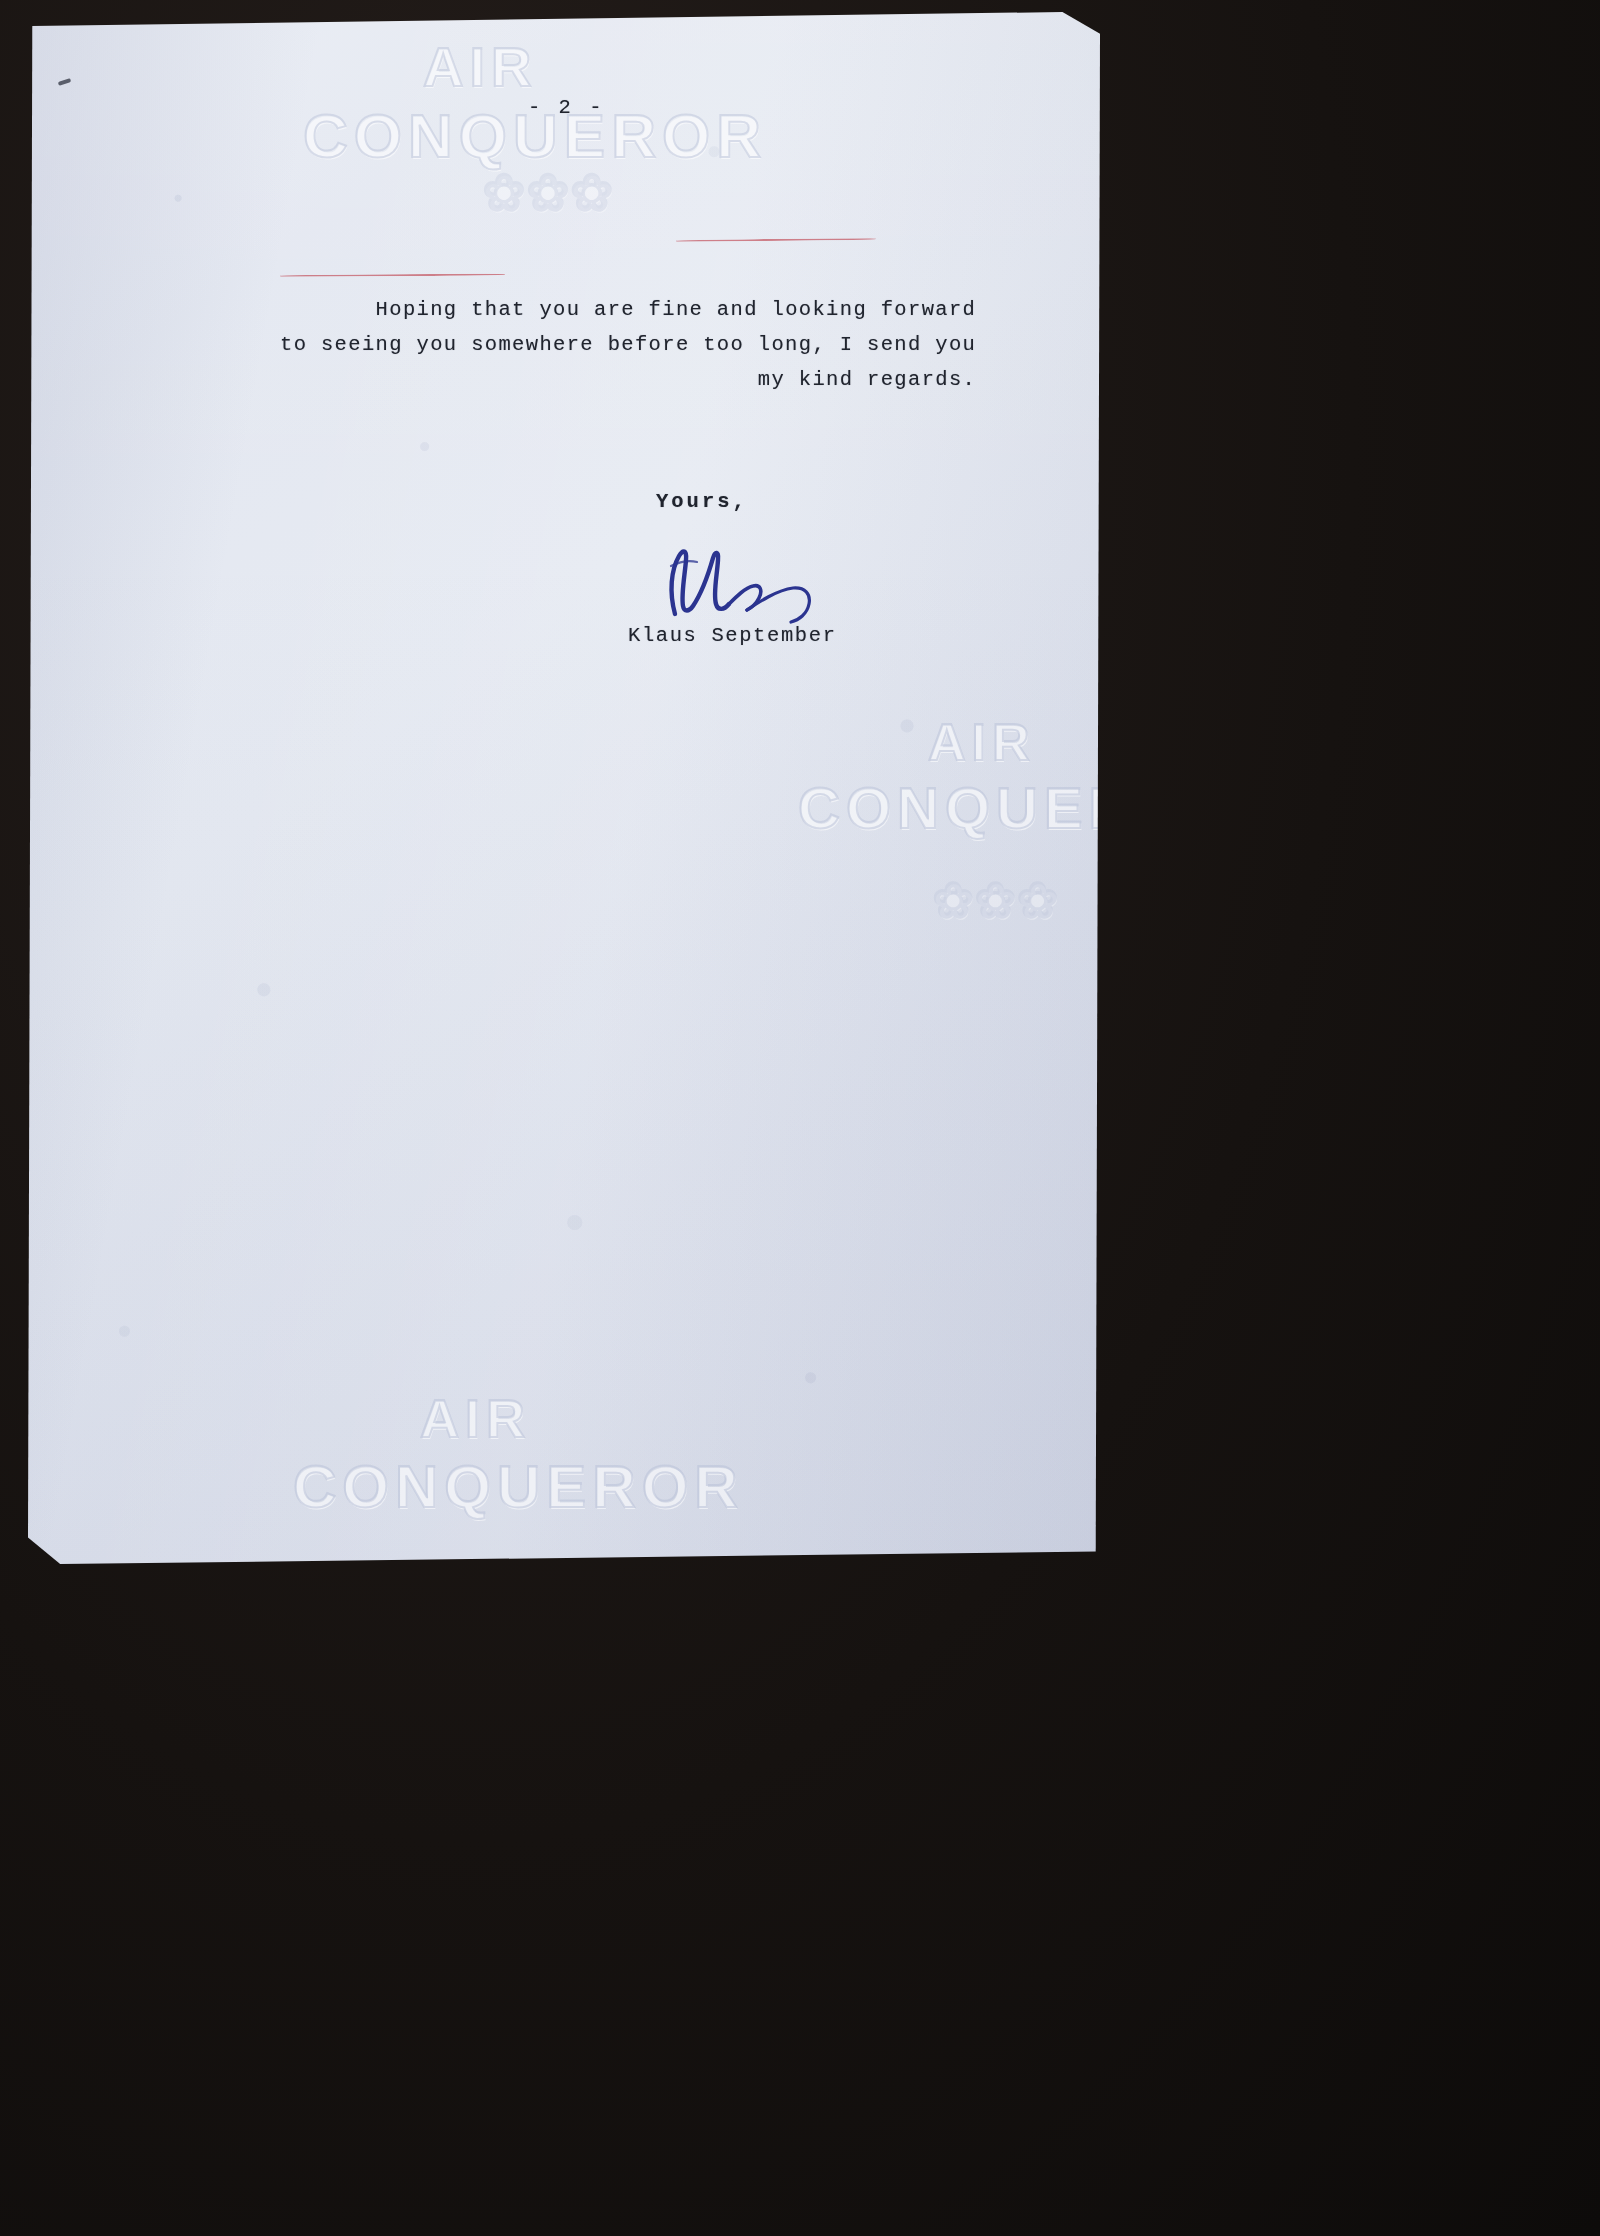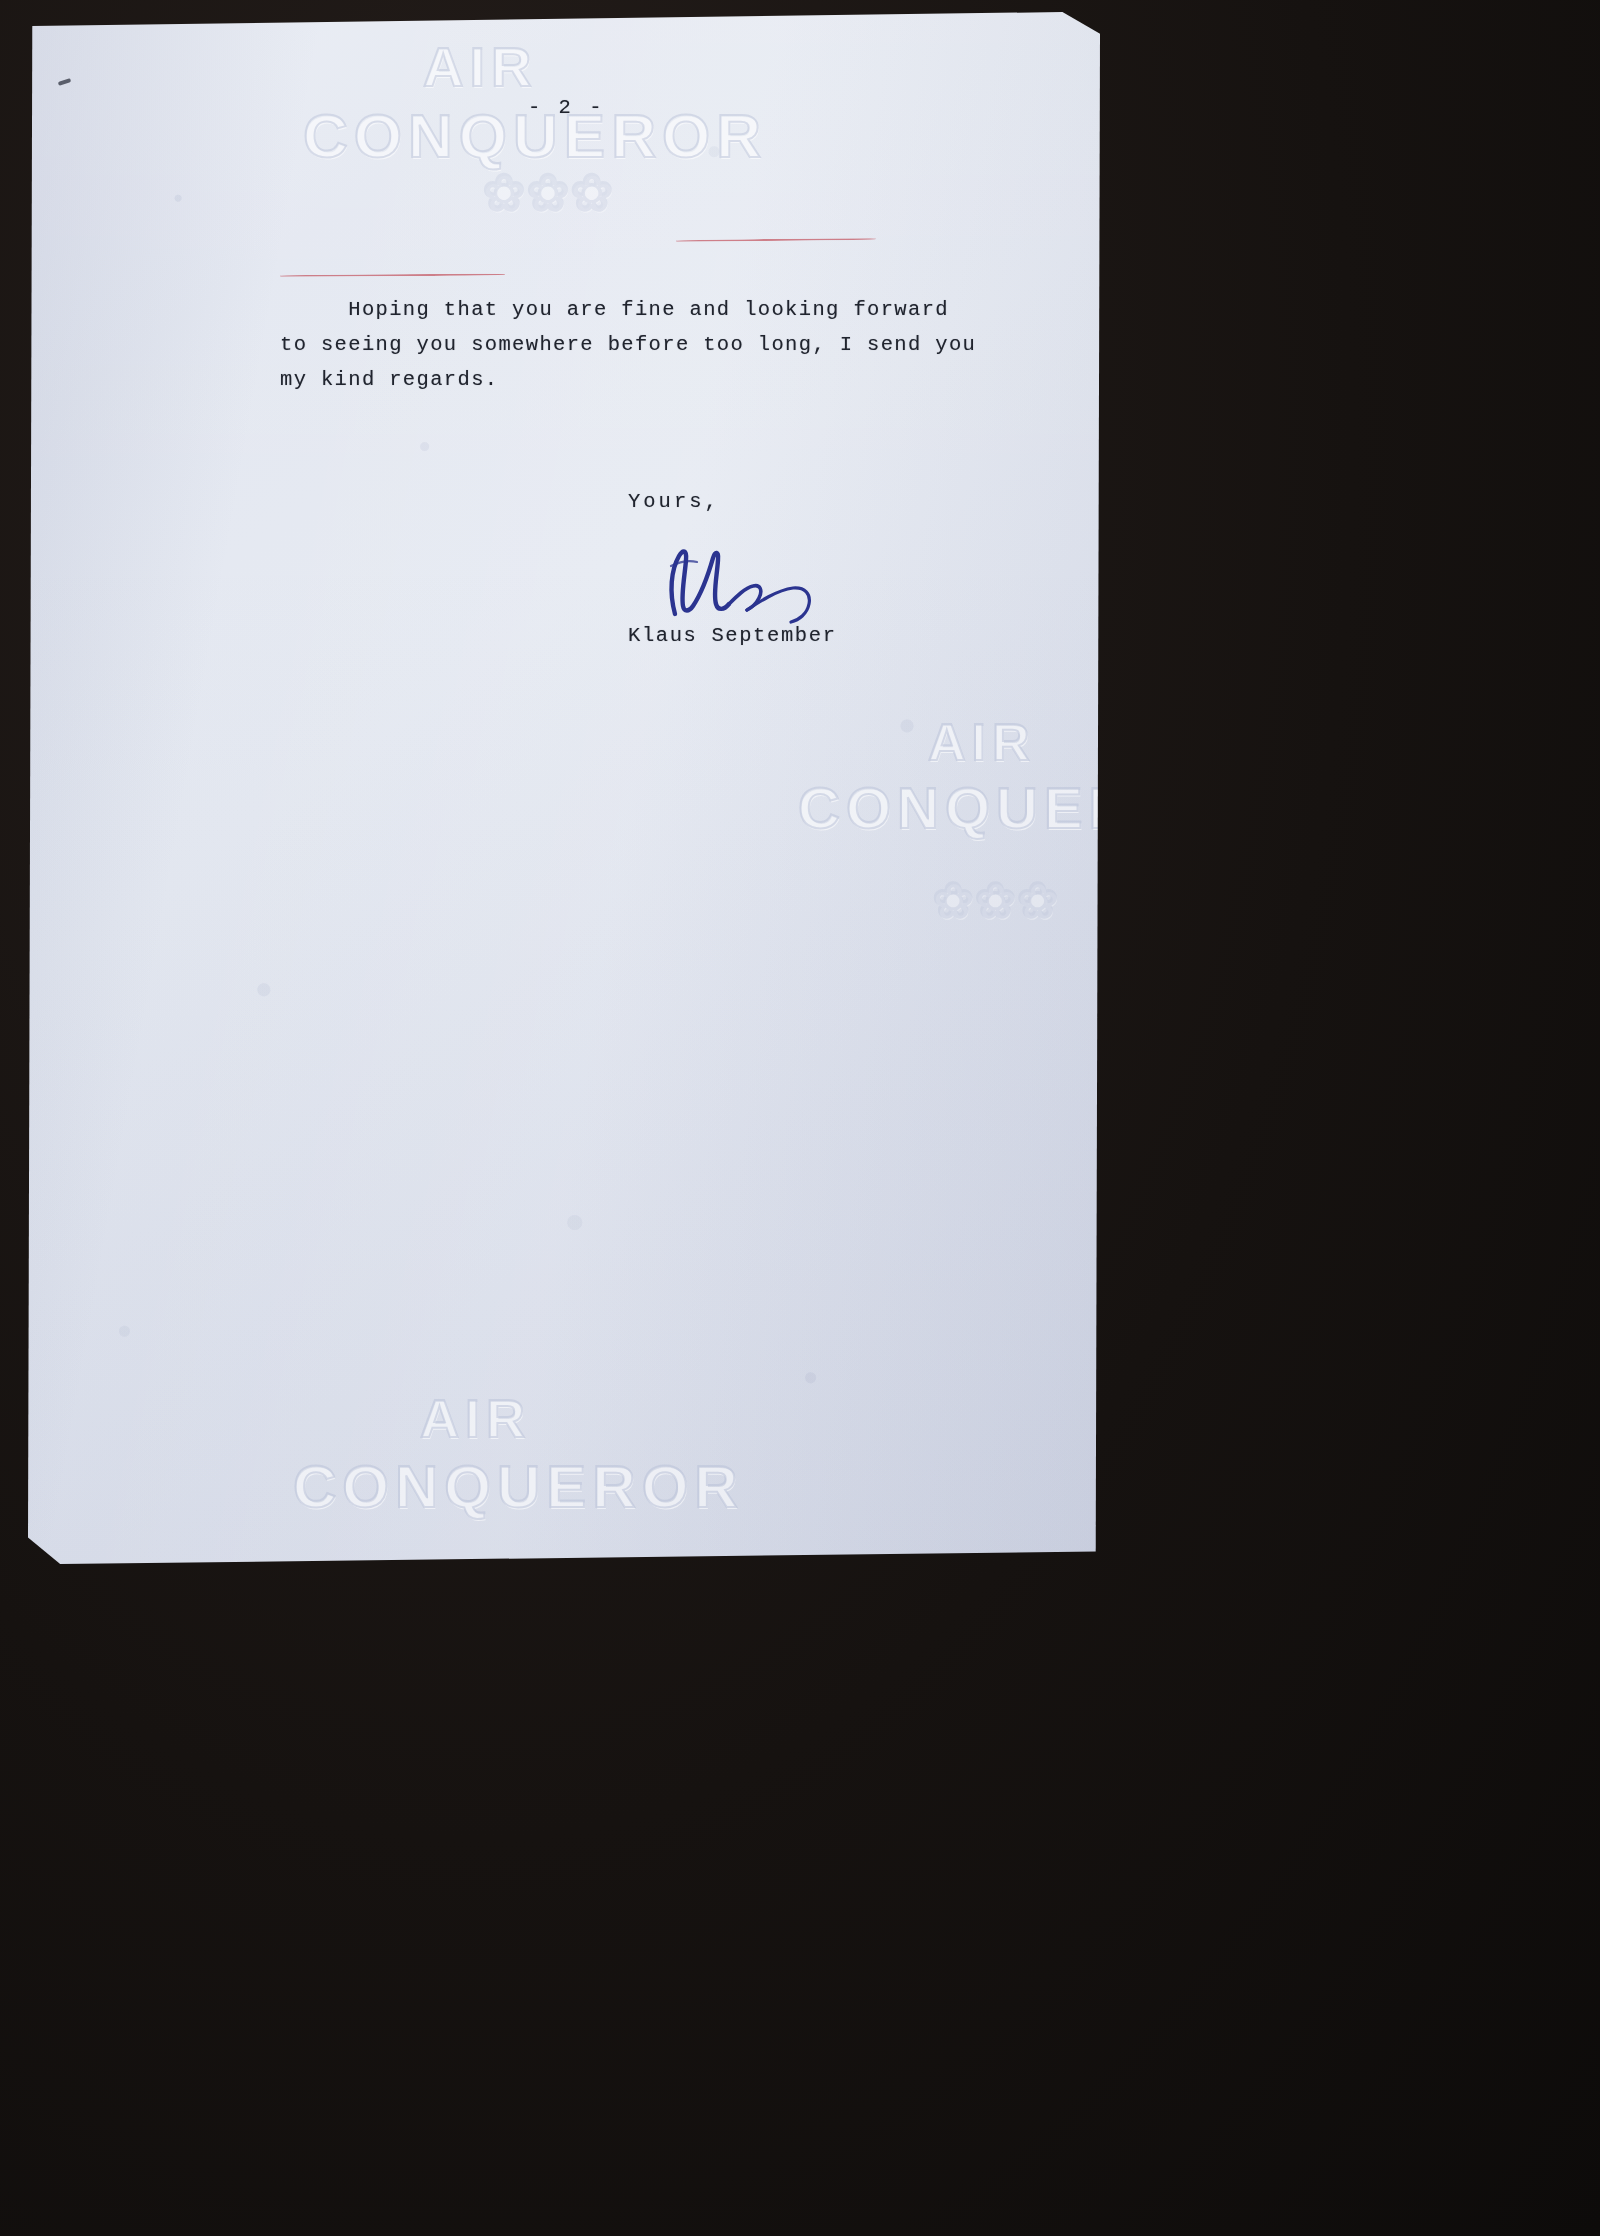--- a/index.html
+++ b/index.html
@@ -23,20 +23,21 @@
   }
 
   
   #paper {
     position: absolute;
     left: 28px;
     top: 12px;
     width: 1072px;
     height: 1552px;
     transform: none;
+    text-align: right;
   }
 
   .sheet {
     position: absolute;
     inset: 0;
     background:
       linear-gradient(145deg, #e9ecf4 0%, #e4e8f1 18%, #e6eaf2 42%, #e2e6f0 70%, #dfe3ee 100%);
     box-shadow:
       0 0 2px rgba(0,0,0,0.5),
       14px 16px 34px rgba(0,0,0,0.55);
@@ -106,21 +107,21 @@
   }
 
   #page-number {
     left: 500px;
     top: 84px;
     letter-spacing: 3px;
   }
 
   #para1 { left: 252px; top: 205px; line-height: 35px; }
   #para2 { left: 252px; top: 280px; line-height: 35px; }
-  #closing { left: 600px; top: 478px; letter-spacing: 3px; }
+  #closing { left: 628px; top: 478px; letter-spacing: 3px; font-weight: bold; }
   #signature-name { left: 600px; top: 612px; letter-spacing: 1.6px; }
 
   
   .redline {
     position: absolute;
     background: transparent;
     border-bottom: 2.5px solid rgba(196,84,96,0.72);
     border-radius: 40%;
     pointer-events: none;
     transform-origin: left center;

